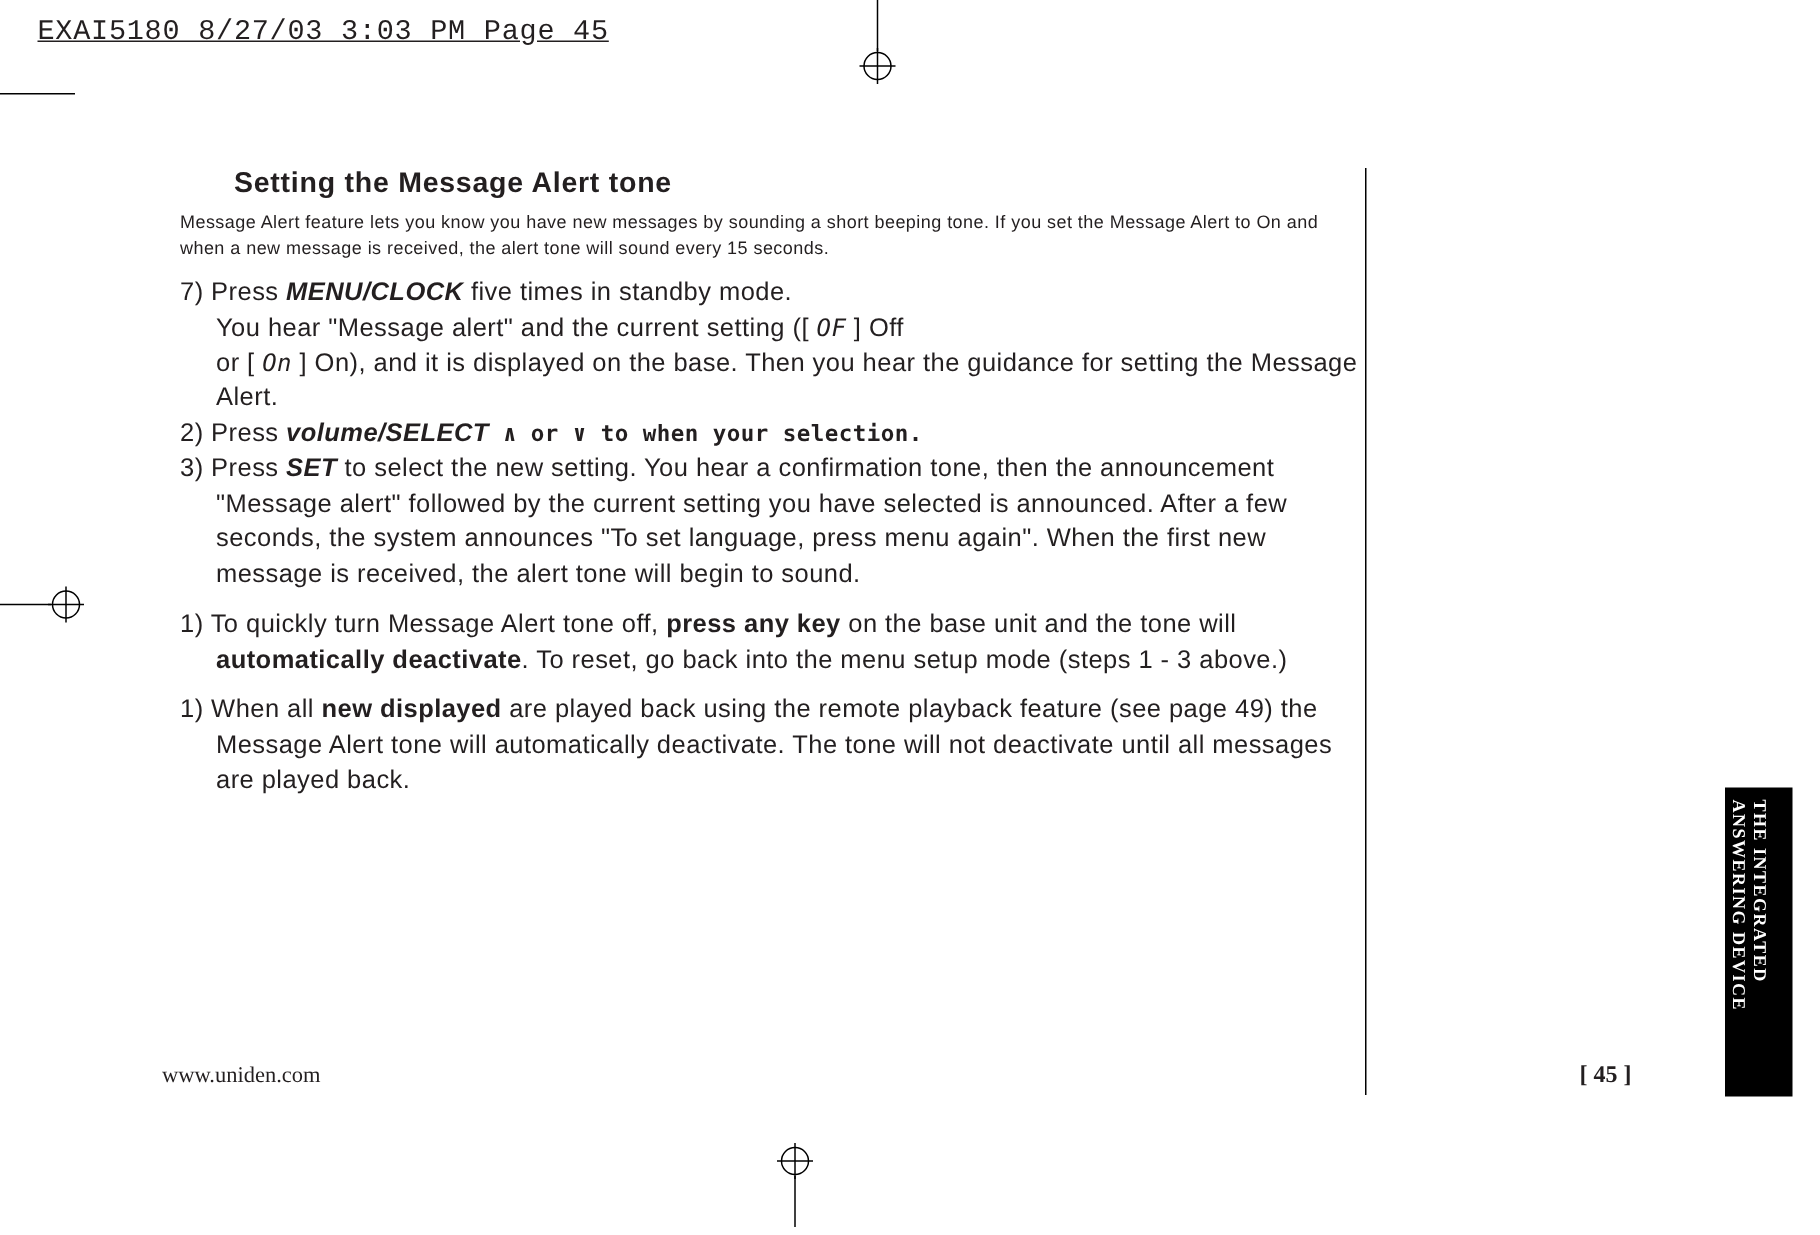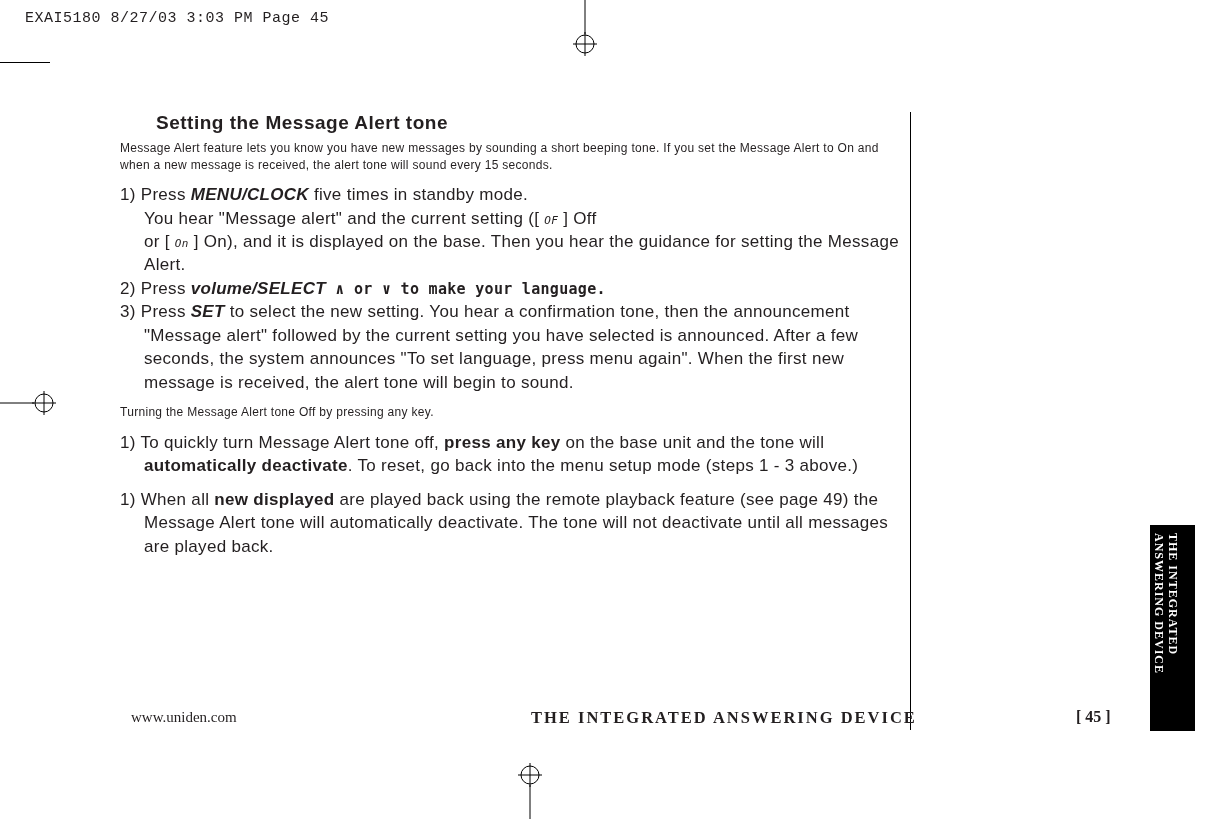--- a/index.html
+++ b/index.html
@@ -10,22 +10,23 @@
     color: #231f20;
     width: 1213px;
     height: 823px;
     position: relative;
     overflow: hidden;
   }
   .header-slug {
     position: absolute;
     top: 10px; left: 25px;
     font-family: "Courier New", monospace;
-    font-size: 15px;
+    font-size: 19px;
     letter-spacing: 0.5px;
+    text-decoration: underline;
   }
   .crop-top {
     position: absolute;
     top: 0; left: 570px;
     width: 30px;
     pointer-events: none;
   }
   .crop-top svg { display:block; }
   .crop-bottom {
     position: absolute;
@@ -67,32 +68,32 @@
     font-size: 17px;
     line-height: 1.38;
     letter-spacing: 0.3px;
     padding-left: 24px;
     text-indent: -24px;
     margin: 0 0 0px 0;
   }
   .steps-block { margin-bottom: 10px; }
   b { font-weight: bold; }
   .ib { font-style: italic; font-weight: bold; text-align: center; }
-  .seg { font-family: monospace; font-style: italic; font-size: 11px; }
+  .seg { font-family: monospace; font-style: italic; font-size: 16px; }
   .vrule {
     position: absolute;
     top: 112px;
     left: 910px;
     height: 618px;
     border-left: 1px solid #000;
   }
   .footer {
     position: absolute;
     top: 708px;
-    left: 131px;
+    left: 108px;
     width: 980px;
     font-size: 15px;
   }
   .footer-url {
     font-family: Georgia, "Times New Roman", serif;
     font-size: 15px;
   }
   .footer-title {
     position: absolute;
     left: 400px; top: 0;
@@ -169,48 +170,46 @@
 <div class="hairline-top"></div>
 
 <div class="vrule"></div>
 
 <div class="content">
   <div class="section-title">Setting the Message Alert tone</div>
   <p class="body">Message Alert feature lets you know you have new messages by sounding a short beeping tone. If you set the Message Alert to On and when a new message is received, the alert tone will sound every 15 seconds.</p>
 
   <div class="steps-block">
     <div class="step">
-      <span>1) Press </span><span class="ib">MENU/CLOCK</span><span> five times in standby mode.</span><br>
+      <span>7) Press </span><span class="ib">MENU/CLOCK</span><span> five times in standby mode.</span><br>
       <span>You hear "Message alert" and the current setting ([ </span><span class="seg">OF</span><span> ] Off</span><br>
       <span>or [ </span><span class="seg">On</span><span> ] On), and it is displayed on the base. Then you hear the guidance for setting the Message Alert.</span>
     </div>
     <div class="step">
-      <span>2) Press </span><span class="ib">volume/SELECT</span><span class="caret">  ∧  or  ∨  to make your language.</span>
+      <span>2) Press </span><span class="ib">volume/SELECT</span><span class="caret">  ∧  or  ∨  to when your selection.</span>
     </div>
     <div class="step">
       <span>3) Press </span><span class="ib">SET</span><span> to select the new setting. You hear a confirmation tone, then the announcement "Message alert" followed by the current setting you have selected is announced. After a few seconds, the system announces "To set language, press menu again". When the first new message is received, the alert tone will begin to sound.</span>
     </div>
   </div>
 
-  <p class="body">Turning the Message Alert tone Off by pressing any key.</p>
   <div class="steps-block">
     <div class="step">
       <span>1) To quickly turn Message Alert tone off, </span><b>press any key</b><span> on the base unit and the tone will </span><b>automatically deactivate</b><span>. To reset, go back into the menu setup mode (steps 1 - 3 above.)</span>
     </div>
   </div>
 
   <div class="steps-block">
     <div class="step">
       <span>1) When all </span><b>new displayed</b><span> are played back using the remote playback feature (see page 49) the Message Alert tone will automatically deactivate. The tone will not deactivate until all messages are played back.</span>
     </div>
   </div>
 </div>
 
 <div class="footer">
   <span class="footer-url">www.uniden.com</span>
-  <span class="footer-title">THE INTEGRATED ANSWERING DEVICE</span>
   <span class="footer-page">[ 45 ]</span>
 </div>
 
 <div class="sidetab">
   <div class="rot1">THE INTEGRATED</div>
   <div class="rot2">ANSWERING DEVICE</div>
 </div>
 
 </body></html>

